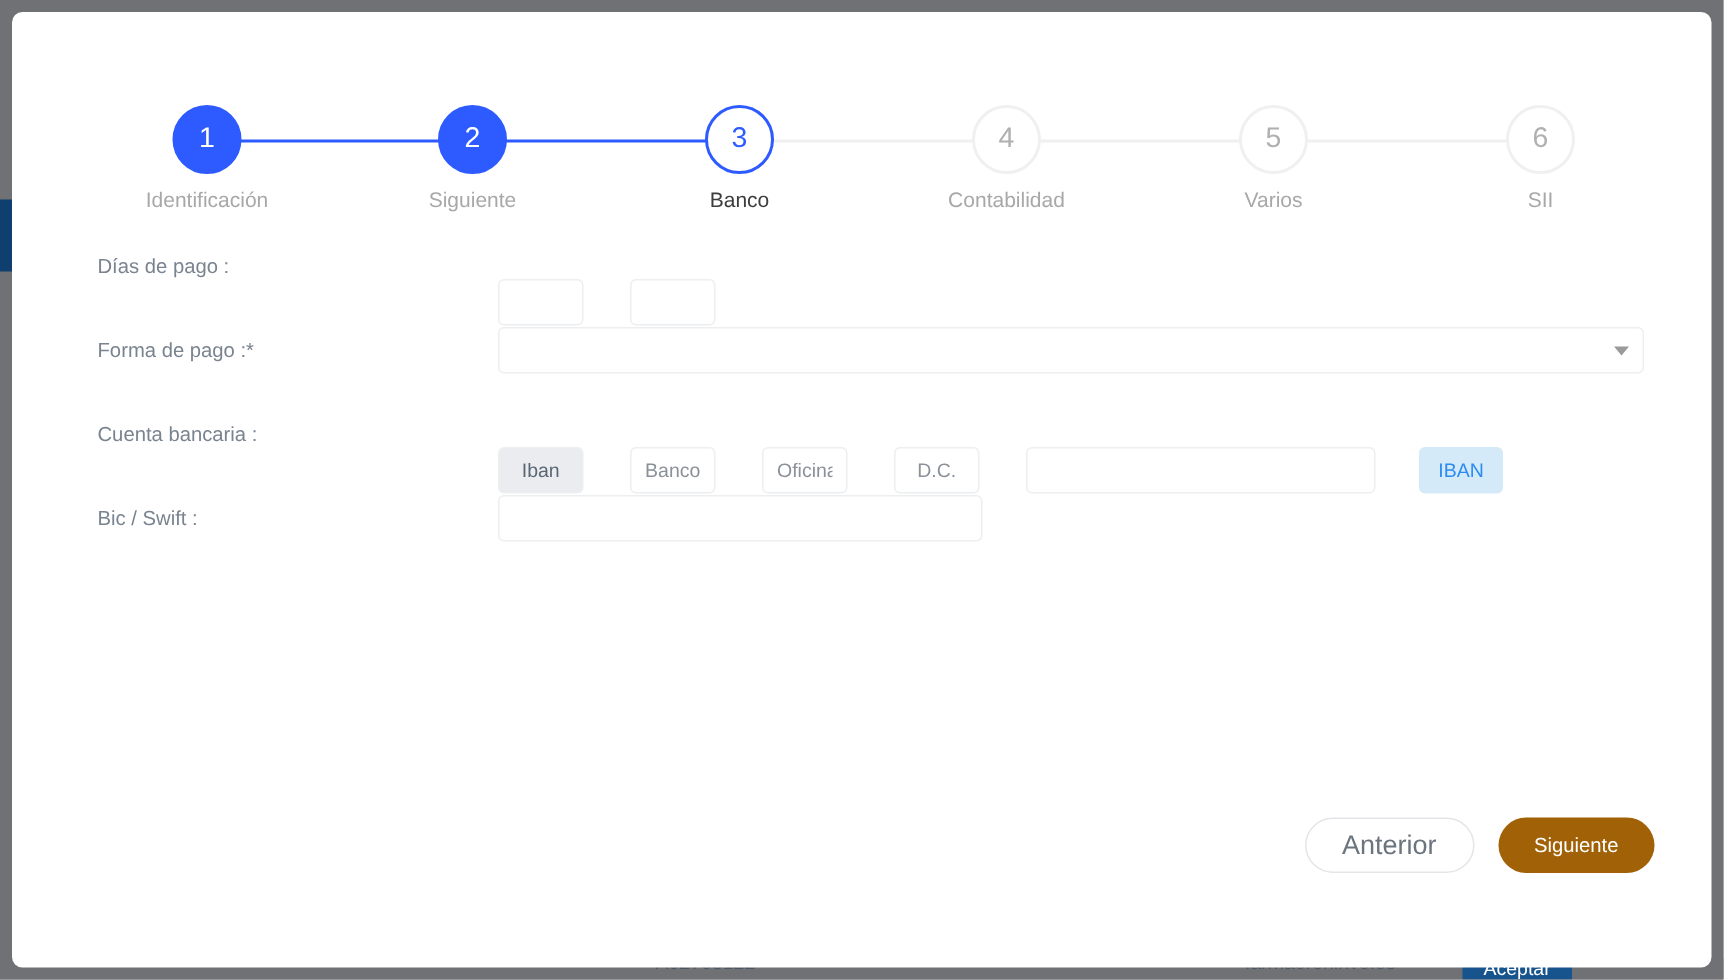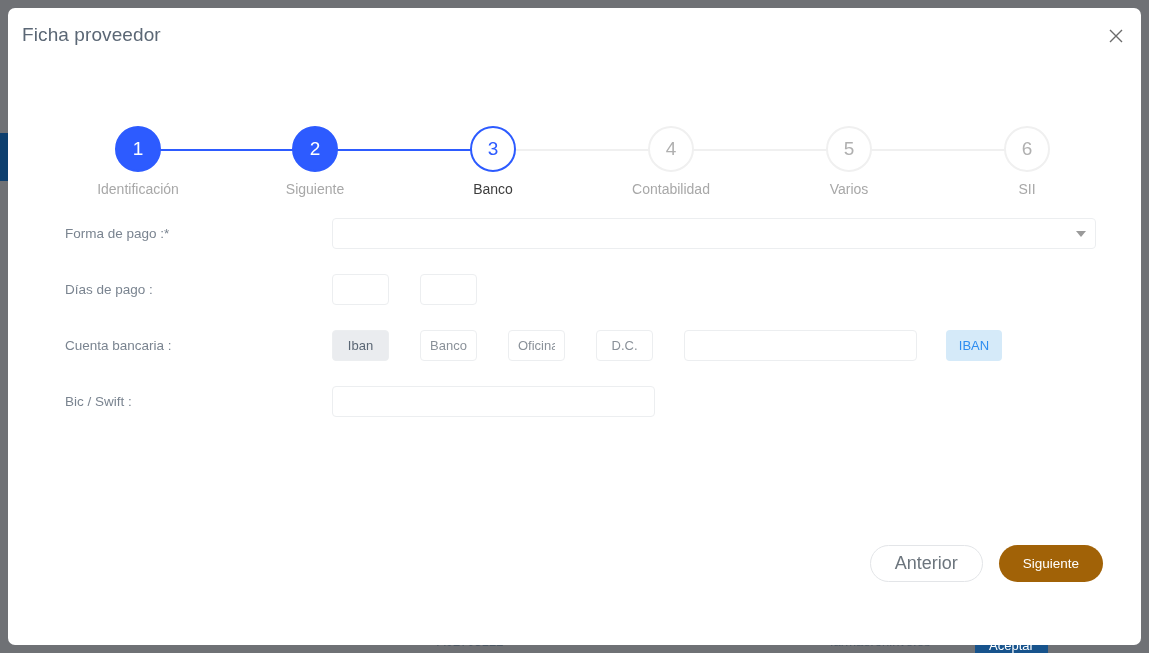--- a/index.html
+++ b/index.html
@@ -196,21 +196,21 @@
   .sel-arrow {
     position: absolute;
     right: 10px; top: 13px;
     width: 0; height: 0;
     border-left: 5px solid transparent;
     border-right: 5px solid transparent;
     border-top: 6px solid #9a9a9a;
     pointer-events: none;
   }
 
-  .inline { display: flex; gap: 0; align-items: center; }
+  .inline { display: flex; gap: 0; align-items: center; margin-top: 24px; }
   .inline > * { margin-right: 0; }
 
   .w-days { width: 57px; }
   .gap-days { width: 31px; }
 
   .w-iban  { width: 57px; }
   .w-small { width: 57px; }
   .gap-s   { width: 31px; }
   .w-acct  { width: 233px; }
   .gap-btn { width: 29px; }
@@ -275,28 +275,20 @@
   <div class="bg-navy-strip"></div>
   <div class="bg-footer-row">
     <span class="bg-footer-text t1">A02703122</span>
     <span class="bg-footer-text t2">farmaeroninve.es</span>
     <span class="bg-footer-btn">Aceptar</span>
   </div>
 </div>
 
 <div class="modal">
 
-  <div class="modal-header">
-    <div class="modal-title">Ficha proveedor</div>
-    <div class="close-btn">
-      <svg width="16" height="16" viewBox="0 0 16 16" aria-hidden="true">
-        <path d="M2 2 L14 14 M14 2 L2 14" stroke="currentColor" stroke-width="1.4" fill="none"></path>
-      </svg>
-    </div>
-  </div>
 
   <div class="stepper">
     <div class="step-line done" style="left:130px; width:177px;"></div>
     <div class="step-line done" style="left:307px; width:178px;"></div>
     <div class="step-line todo" style="left:485px; width:178px;"></div>
     <div class="step-line todo" style="left:663px; width:178px;"></div>
     <div class="step-line todo" style="left:841px; width:178px;"></div>
 
     <div class="step done" style="left:130px;">
       <div class="step-circle">1</div>
@@ -323,39 +315,39 @@
       <div class="step-label">Varios</div>
     </div>
 
     <div class="step todo" style="left:1019px;">
       <div class="step-circle">6</div>
       <div class="step-label">SII</div>
     </div>
   </div>
 
   <div class="form">
+
+    <div class="form-row">
+      <div class="form-label">Días de pago :</div>
+      <div class="field-area inline">
+        <input class="txt w-days center" type="text" value="" style="">
+        <span class="gap-days"></span>
+        <input class="txt w-days center" type="text" value="" style="">
+      </div>
+    </div>
 
     <div class="form-row">
       <div class="form-label">Forma de pago :*</div>
       <div class="field-area">
         <div class="select-wrap">
           <select class="sel">
             <option></option>
           </select>
           <span class="sel-arrow"></span>
         </div>
-      </div>
-    </div>
-
-    <div class="form-row">
-      <div class="form-label">Días de pago :</div>
-      <div class="field-area inline">
-        <input class="txt w-days center" type="text" value="" style="">
-        <span class="gap-days"></span>
-        <input class="txt w-days center" type="text" value="" style="">
       </div>
     </div>
 
     <div class="form-row">
       <div class="form-label">Cuenta bancaria :</div>
       <div class="field-area inline">
         <input class="txt w-iban readonly" type="text" readonly="" value="Iban" style="">
         <span class="gap-s"></span>
         <input class="txt w-small center" type="text" placeholder="Banco" style="">
         <span class="gap-s"></span>

